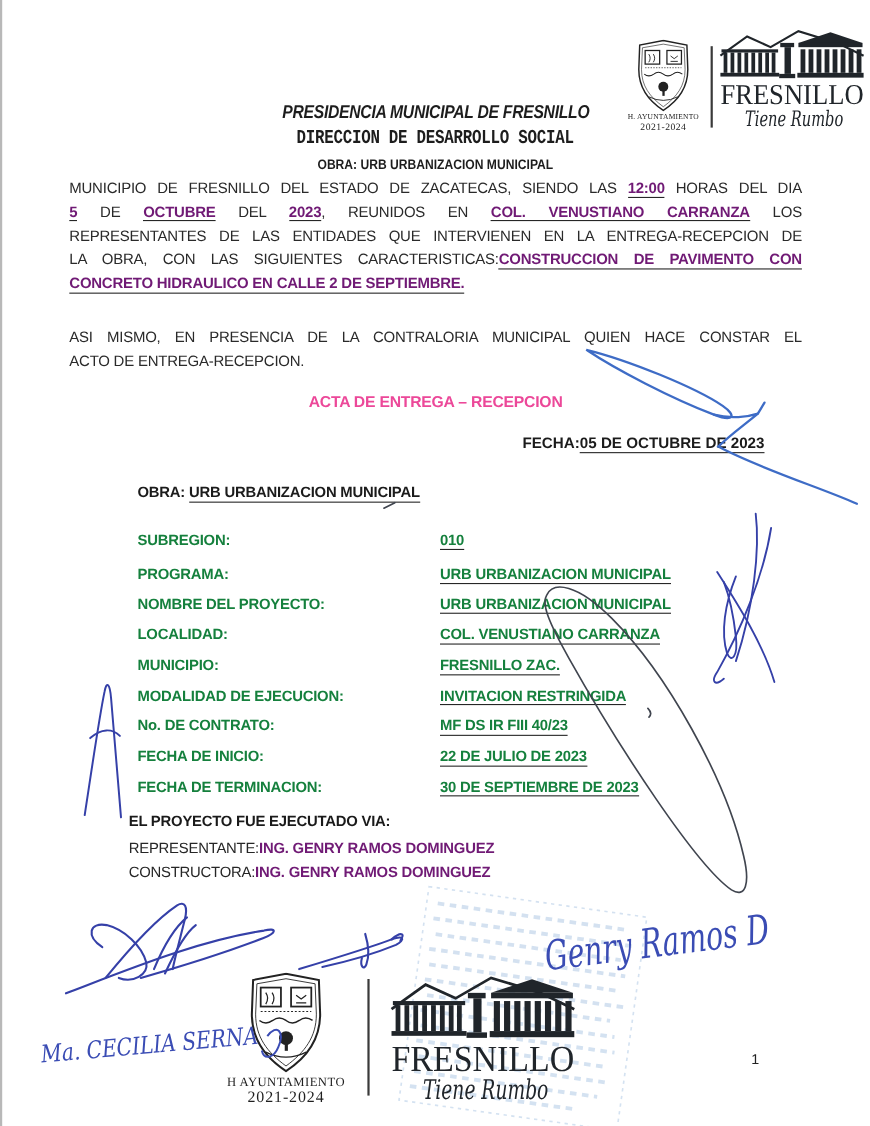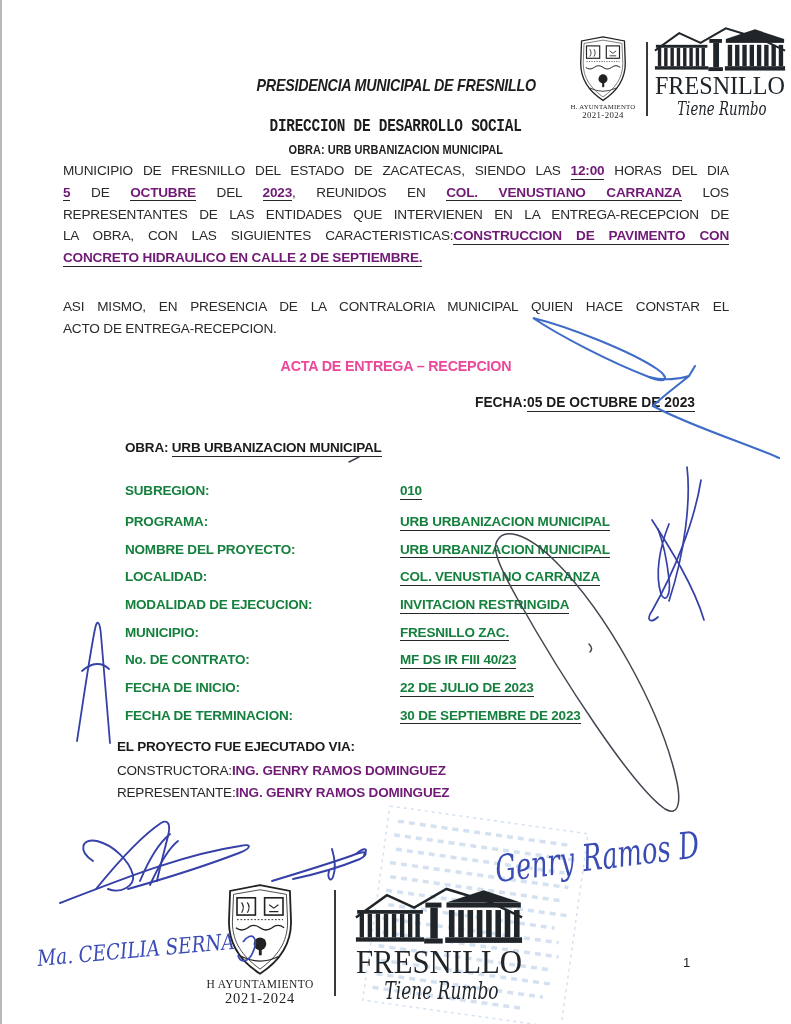--- a/index.html
+++ b/index.html
@@ -2,21 +2,21 @@
 <html><head>
 <meta charset="utf-8">
 <style>
   html,body{margin:0;padding:0;background:#e8e8e8;}
   .page{position:relative;width:791px;height:1024px;background:#ffffff;overflow:hidden;
         font-family:"Liberation Sans",sans-serif;color:#2b2b2b;}
   .abs{position:absolute;}
   .scan-edge{left:0;top:0;width:2px;height:100%;background:#7d7d7d;opacity:.55;}
   .hdrline{left:63px;width:666px;text-align:center;white-space:nowrap;}
   .sqz{display:inline-block;transform:scaleX(.84);transform-origin:center;}
-  .h1{top:76px;font-size:17px;font-weight:bold;font-style:italic;color:#1d1d1d;letter-spacing:-.3px;}
+  .h1{top:92px;font-size:17px;font-weight:bold;font-style:italic;color:#1d1d1d;letter-spacing:-.3px;}
   .h2{top:116px;font-size:18px;font-weight:bold;color:#1d1d1d;letter-spacing:-.3px;font-family:Liberation Mono, monospace;}
   .h2 .sqz{transform:scaleX(.80);}
   .h3{top:143px;font-size:12.5px;font-weight:bold;color:#1d1d1d;}
   .h3 .sqz{transform:scaleX(.88);}
   .para{left:63px;width:666px;font-size:13.6px;line-height:21.8px;letter-spacing:-.2px;color:#2a2a2a;}
   .pline{display:block;}
   .j{text-align:justify;text-align-last:justify;}
   .l{text-align:left;text-align-last:left;}
   .b{font-weight:bold;color:#701a75;}
   .u{border-bottom:1.5px solid #262626;padding-bottom:.5px;}
@@ -127,31 +127,31 @@
 
   <div class="abs fecha"><span>FECHA:</span><span class="u">05 DE OCTUBRE DE 2023</span></div>
 
   <div class="abs obraline"><span>OBRA: </span><span class="u">URB URBANIZACION MUNICIPAL</span></div>
 
   <div class="abs fields">
     <div class="frow first"><span class="flabel">SUBREGION:</span><span class="u">010</span></div>
     <div class="frow"><span class="flabel">PROGRAMA:</span><span class="u">URB URBANIZACION MUNICIPAL</span></div>
     <div class="frow"><span class="flabel">NOMBRE DEL PROYECTO:</span><span class="u">URB URBANIZACION MUNICIPAL</span></div>
     <div class="frow"><span class="flabel">LOCALIDAD:</span><span class="u">COL. VENUSTIANO CARRANZA</span></div>
+    <div class="frow"><span class="flabel">MUNICIPIO:</span><span class="u">FRESNILLO ZAC.</span></div>
     <div class="frow"><span class="flabel">MODALIDAD DE EJECUCION:</span><span class="u">INVITACION RESTRINGIDA</span></div>
-    <div class="frow"><span class="flabel">MUNICIPIO:</span><span class="u">FRESNILLO ZAC.</span></div>
     <div class="frow"><span class="flabel">No. DE CONTRATO:</span><span class="u">MF DS IR FIII 40/23</span></div>
     <div class="frow"><span class="flabel">FECHA DE INICIO:</span><span class="u">22 DE JULIO DE 2023</span></div>
     <div class="frow"><span class="flabel">FECHA DE TERMINACION:</span><span class="u">30 DE SEPTIEMBRE DE 2023</span></div>
   </div>
 
   <div class="abs exec">
     <div class="t">EL PROYECTO FUE EJECUTADO VIA:</div>
+    <div class="row"><span>REPRESENTANTE:</span><span class="b">ING. GENRY RAMOS DOMINGUEZ</span></div>
     <div class="row"><span>CONSTRUCTORA:</span><span class="b">ING. GENRY RAMOS DOMINGUEZ</span></div>
-    <div class="row"><span>REPRESENTANTE:</span><span class="b">ING. GENRY RAMOS DOMINGUEZ</span></div>
   </div>
 
   <div class="abs crestcol" style="left:200px;top:884px;width:120px;">
     <svg width="78" height="92" viewBox="0 0 60 80" style="margin:0 auto;">
       <g stroke="#222">
         <path d="M30,1 L56,6 L57,33 C57,53 47,67 30,78 C13,67 3,53 3,33 L4,6 Z" fill="#fff" stroke-width="1.6"></path>
         <path d="M30,5 L53,9 L54,33 C54,51 45,63 30,74 C15,63 6,51 6,33 L7,9 Z" fill="none" stroke-width="0.7"></path>
         <rect x="10" y="12" width="16" height="15" fill="none" stroke-width="1.4"></rect>
         <rect x="34" y="12" width="16" height="15" fill="none" stroke-width="1.4"></rect>
         <path d="M14,16 c2,3 2,6 0,9 m5,-9 c2,3 2,6 0,9" fill="none" stroke-width="1"></path>

